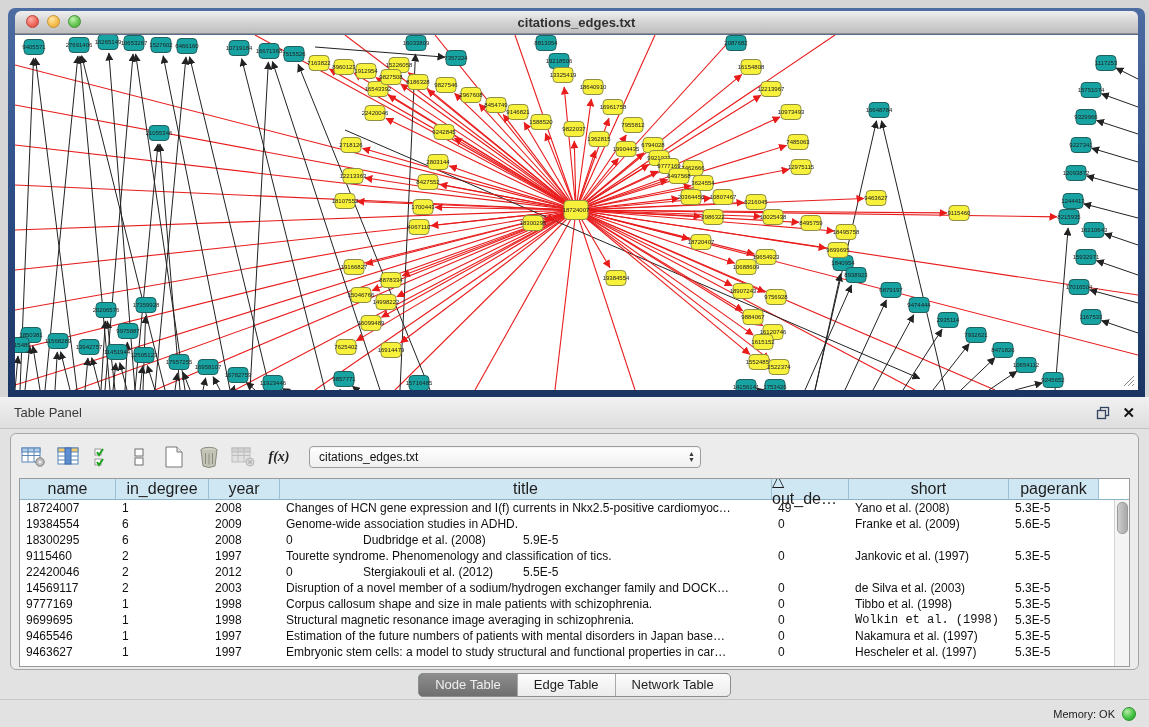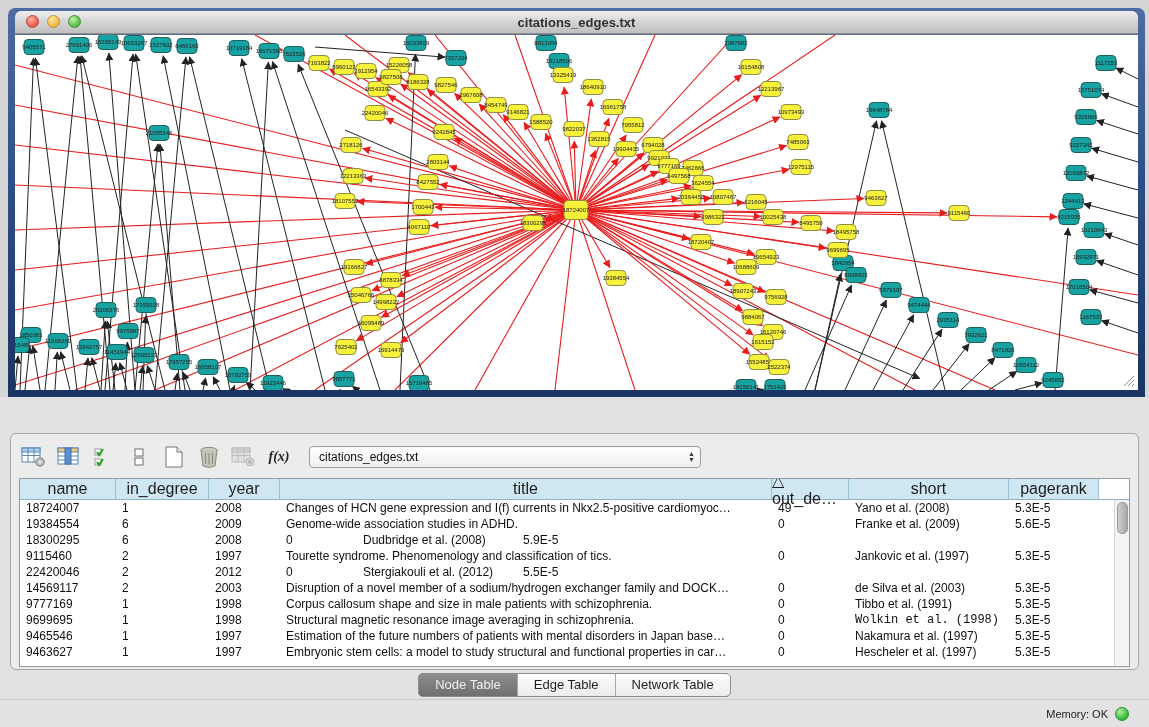--- a/index.html
+++ b/index.html
@@ -53,21 +53,21 @@
       background:linear-gradient(90deg,#cdcdcd,#a8a8a8);border:1px solid #9a9a9a}
 
   .tabsrow{position:absolute;left:0;right:0;top:276px;display:flex;justify-content:center}
   .seg{display:flex;border:1px solid #8d8d8d;border-radius:5px;overflow:hidden;background:#0c4a6e}
   .tab{padding:3px 16px 4px;font-size:13px;color:#1e1e1e;border:none;border-right:1px solid #a8a8a8;
       background:linear-gradient(180deg,#fdfdfd,#ebebeb)}
   .tab:last-child{border-right:none}
   .tab.active{background:linear-gradient(180deg,#8d8d8d,#6f6f6f);color:#efefef}
 
   .statusbar{position:absolute;left:0;right:0;bottom:0;height:27px;border-top:1px solid #c8c8c8;
-      display:flex;align-items:center;justify-content:flex-end;gap:7px;padding:0 20px}
+      display:flex;align-items:center;justify-content:flex-end;gap:7px;padding:0 13px}
   .mem{font-size:11px;color:#1c1c1c}
   .dot{width:14px;height:14px;border-radius:50%;border:1px solid #2e8f2e;box-sizing:border-box;
       background:radial-gradient(circle at 35% 30%,#b5eda4,#3ec13e 60%,#28a128)}
 
   
   .nline-r{stroke:#e91c1c;stroke-width:1.1;fill:none}
   .nline-k{stroke:#222;stroke-width:1;fill:none}
   .nd-y{fill:#f8f13c;stroke:#8f8f44;stroke-width:1}
   .nd-t{fill:#18a3a3;stroke:#20605f;stroke-width:1}
   .nd-lbl{font-size:6px;fill:#222;text-anchor:middle;font-family:"Liberation Sans",sans-serif}
@@ -750,20 +750,34 @@
           <text x="561" y="177" class="nd-lbl">18724007</text>
         </g>
       </svg>
     <svg class="grip" width="14" height="14">
       <path d="M3,13 L13,3 M7,13 L13,7 M11,13 L13,11" stroke="#8a8a8a" stroke-width="1" fill="none"></path>
     </svg>
   </div>
 </div>
 
 <div class="tpanel">
+  <div class="tp-header">
+    <span class="tp-title">Table Panel</span>
+    <span class="tp-actions">
+      <button class="icon-btn">
+        <svg width="14" height="14">
+            <rect x="4.5" y="1.5" width="8" height="8" fill="#ececec" stroke="#33435f" stroke-width="1.3"></rect>
+            <rect x="1.5" y="4.5" width="8" height="8" fill="#e0e0e0" stroke="#33435f" stroke-width="1.3"></rect>
+          </svg>
+      </button>
+      <button class="icon-btn">
+          <span class="close-x">✕</span>
+        </button>
+    </span>
+  </div>
 
   <div class="panelbox">
     <div class="toolbar">
       <button class="tbtn">
         <svg width="26" height="22">
             <rect x="1" y="2" width="18" height="14" fill="#ffffff" stroke="#5b86b5"></rect>
             <rect x="1" y="2" width="18" height="4" fill="#aecdea" stroke="#5b86b5"></rect>
             <path d="M1,9.5h18M7,2v14M13,2v14" stroke="#5b86b5" stroke-width="1" fill="none"></path>
             <circle cx="19" cy="16" r="4.2" fill="#bdbdbd" stroke="#7e7e7e"></circle>
             <circle cx="19" cy="16" r="1.5" fill="#efefef"></circle>
@@ -888,21 +902,21 @@
             <span class="td" style="width: 77px;">0</span>
             <span class="td" style="width: 160px;">de Silva et al. (2003)</span>
             <span class="td" style="width: 90px;">5.3E-5</span>
           </div>
           <div class="trow">
             <span class="td" style="width: 96px;">9777169</span>
             <span class="td" style="width: 93px;">1</span>
             <span class="td" style="width: 71px;">1998</span>
             <span class="td" style="width: 492px;">Corpus callosum shape and size in male patients with schizophrenia.</span>
             <span class="td" style="width: 77px;">0</span>
-            <span class="td" style="width: 160px;">Tibbo et al. (1991)</span>
+            <span class="td" style="width: 160px;">Tibbo et al. (1998)</span>
             <span class="td" style="width: 90px;">5.3E-5</span>
           </div>
           <div class="trow">
             <span class="td" style="width: 96px;">9699695</span>
             <span class="td" style="width: 93px;">1</span>
             <span class="td" style="width: 71px;">1998</span>
             <span class="td" style="width: 492px;">Structural magnetic resonance image averaging in schizophrenia.</span>
             <span class="td" style="width: 77px;">0</span>
             <span class="td" style="width: 160px; font-family: Liberation Mono, monospace;">Wolkin et al. (1998)</span>
             <span class="td" style="width: 90px;">5.3E-5</span>

